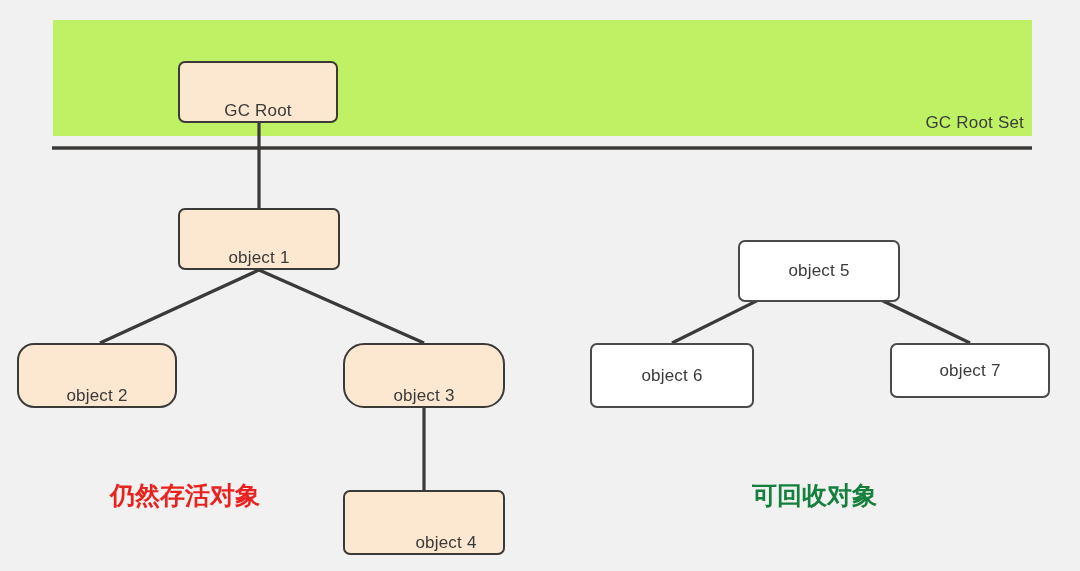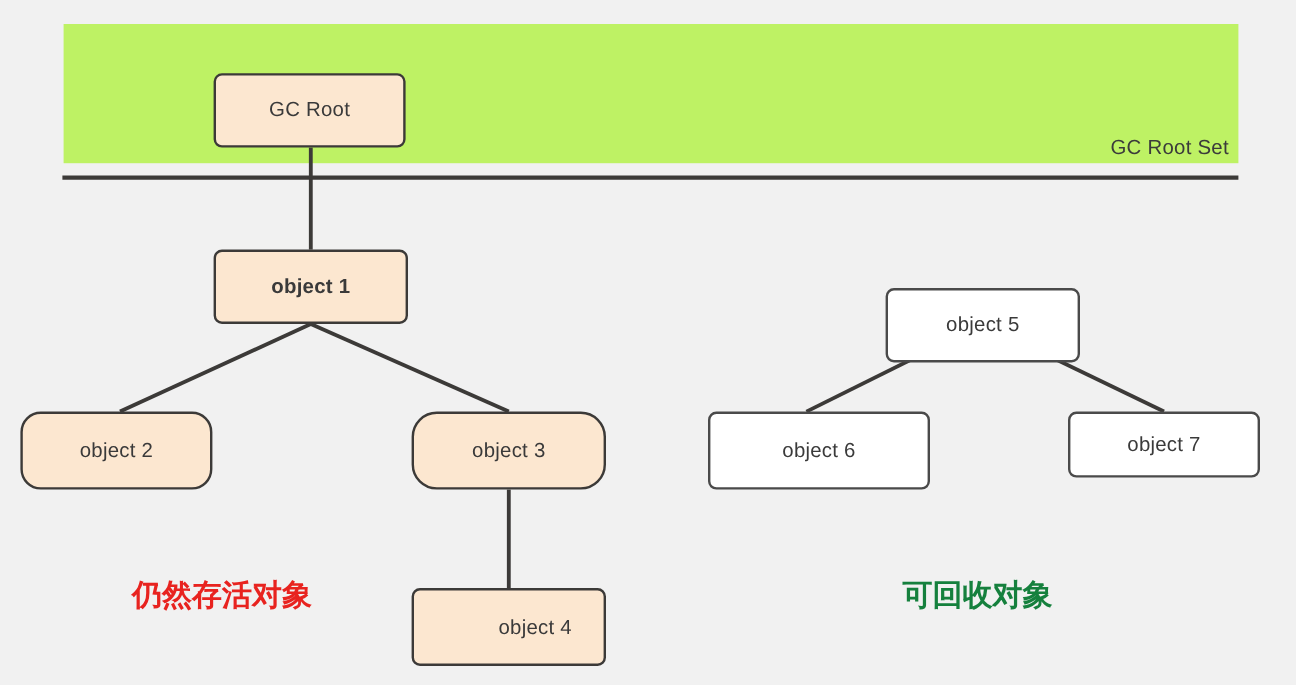--- a/index.html
+++ b/index.html
@@ -50,20 +50,21 @@
     align-items: center;
     justify-content: center;
     font-size: 17px;
     color: #3a3a3a;
     letter-spacing: 0.2px;
     white-space: nowrap;
   }
   .node.live {
     background: #fce7d0;
     border: 2.5px solid #3c3a38;
+    align-items: flex-end;
   }
   .node.garbage {
     background: #ffffff;
     border: 2.5px solid #4a4a4a;
   }
   .caption {
     position: absolute;
     font-size: 25px;
     font-weight: bold;
     color: #e8231f;
@@ -89,36 +90,36 @@
         <line x1="819" y1="270" x2="672" y2="343" stroke="#3c3a38" stroke-width="3.2" stroke-linecap="butt"></line>
         <line x1="819" y1="270" x2="970" y2="343" stroke="#3c3a38" stroke-width="3.2" stroke-linecap="butt"></line>
       </g>
     <line id="boundary-line" x1="52" y1="148" x2="1032" y2="148" stroke="#3c3a38" stroke-width="3.5"></line>
   </svg>
 
   <div id="nodes-layer">
       <div class="node live" style="left: 178px; top: 61px; width: 160px; height: 62px;">
         <span>GC Root</span>
       </div>
-      <div class="node live" style="left: 178px; top: 208px; width: 162px; height: 62px; font-weight: bold;">
+      <div class="node live" style="left: 178px; top: 208px; width: 162px; height: 62px;">
         <span>object 1</span>
       </div>
       <div class="node live" style="left: 17px; top: 343px; width: 160px; height: 65px; border-radius: 17px;">
         <span>object 2</span>
       </div>
       <div class="node live" style="left: 343px; top: 343px; width: 162px; height: 65px; border-radius: 21px;">
         <span>object 3</span>
       </div>
       <div class="node live" style="left: 343px; top: 490px; width: 162px; height: 65px; padding-left: 44px;">
         <span>object 4</span>
       </div>
       <div class="node garbage" style="left: 738px; top: 208px; width: 162px; height: 62px; margin-top: 32px;">
         <span>object 5</span>
       </div>
-      <div class="node garbage" style="left: 590px; top: 343px; width: 185px; height: 65px; justify-content: center;">
+      <div class="node garbage" style="left: 590px; top: 343px; width: 164px; height: 65px; justify-content: center;">
         <span>object 6</span>
       </div>
       <div class="node garbage" style="left: 890px; top: 343px; width: 160px; height: 55px;">
         <span>object 7</span>
       </div>
     </div>
   <div id="captions-layer">
       <div class="caption" style="left: 110px; top: 479px; color: rgb(232, 35, 31);">仍然存活对象</div>
       <div class="caption" style="left: 752px; top: 479px; color: #15803d;">可回收对象</div>
     </div>

